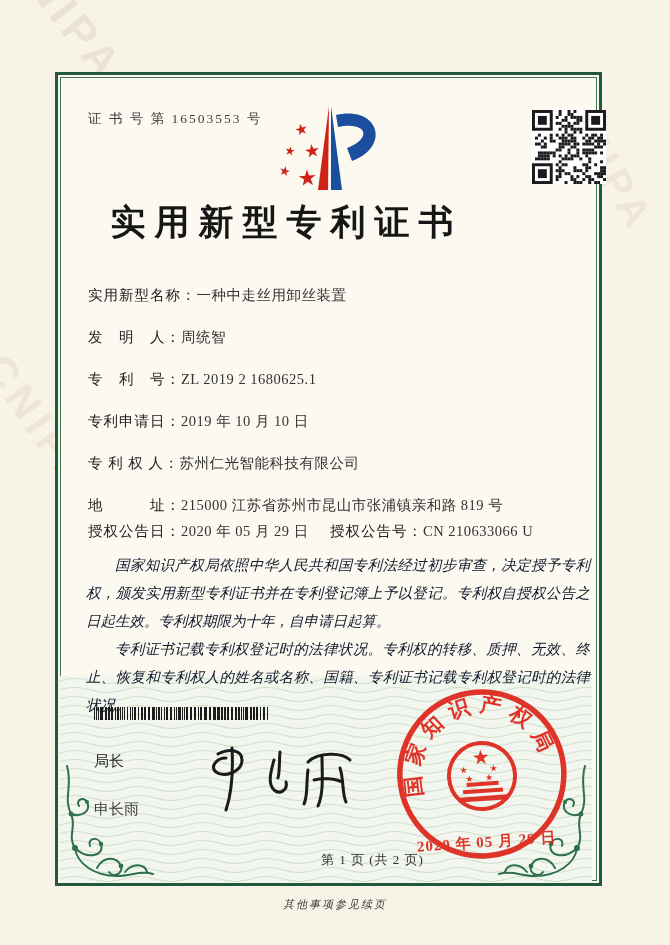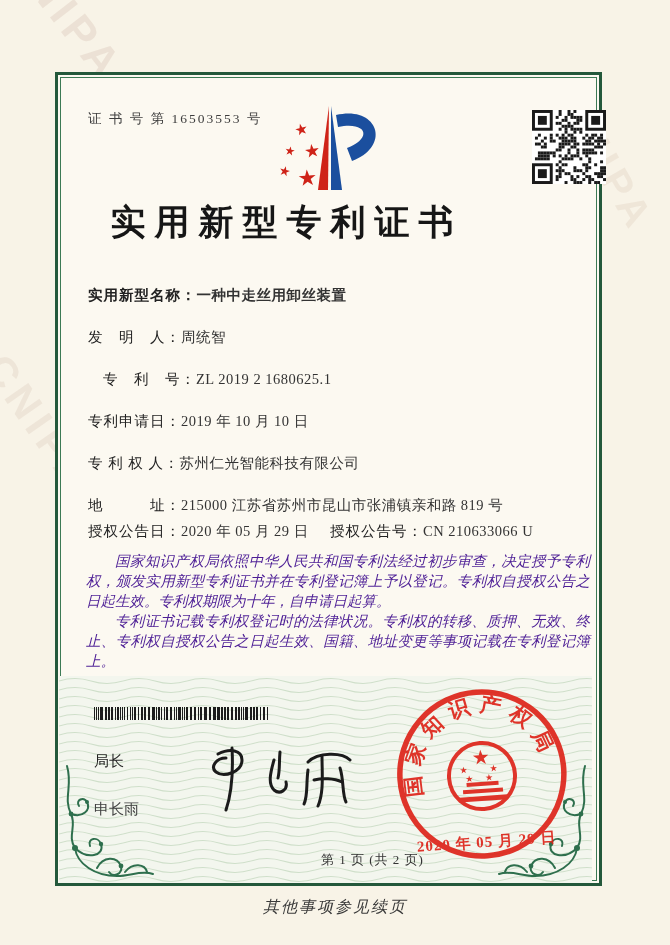--- a/index.html
+++ b/index.html
@@ -16,33 +16,33 @@
          border:1px solid #3c7a55;}
   
   .cert-no{position:absolute;left:88px;top:110px;font-size:13.5px;letter-spacing:2px;color:#3d3d3d;}
   .title{position:absolute;left:55px;top:199px;width:463px;text-align:center;
          font-size:35px;font-weight:700;letter-spacing:9px;color:#161616;}
   
   .field-row{position:absolute;left:88px;font-size:14.5px;white-space:nowrap;}
   .field-label{color:#222;letter-spacing:1px;}
   .field-value{color:#333;letter-spacing:.5px;}
   
-  .paras{position:absolute;left:86px;top:551px;width:504px;font-size:14.5px;line-height:20px;
-         font-style:italic;color:#4c1d95;text-align:justify;}
+  .paras{position:absolute;left:86px;top:551px;width:504px;font-size:14.5px;line-height:28px;
+         font-style:italic;color:#0f172a;text-align:justify;}
   .paras p{margin:0;text-indent:2em;}
   
   .signoff-title{position:absolute;left:94px;top:752px;font-size:15px;
         font-family:Liberation Serif, serif;color:#1f1f1f;}
   .signoff-name{position:absolute;left:94px;top:800px;font-size:15px;
         font-family:"Liberation Sans",sans-serif;color:#404040;}
   
   .page-num{position:absolute;left:55px;top:851px;width:547px;text-align:center;
         font-size:13px;letter-spacing:1px;color:#333;margin-left:44px;}
   .cont-note{position:absolute;left:0;top:897px;width:670px;text-align:center;
-        font-size:16px;font-style:italic;letter-spacing:2px;color:#3a3a3a;}
+        font-size:11px;font-style:italic;letter-spacing:2px;color:#3a3a3a;}
 </style>
 </head>
 <body>
 
 <div class="wm" style="left:-18px;top:-14px;font-size:44px;color:rgba(196,166,152,.22);transform:rotate(52deg);">CNIPA</div>
 <div class="wm" style="left:530px;top:140px;font-size:40px;color:rgba(205,180,160,.20);transform:rotate(60deg);">CNIPA</div>
 <div class="wm" style="left:428px;top:290px;font-size:40px;color:rgba(200,180,155,.18);transform:rotate(50deg);">CNIPA</div>
 <div class="wm" style="left:-40px;top:400px;font-size:42px;color:rgba(196,166,152,.18);transform:rotate(55deg);">CNIPA</div>
 
 <div class="frame">
@@ -310,48 +310,48 @@
     <rect x="18" y="0" width="7" height="7" fill="#1a1a1a"></rect>
     <rect x="19" y="1" width="5" height="5" fill="#ffffff"></rect>
     <rect x="20" y="2" width="3" height="3" fill="#1a1a1a"></rect>
     <rect x="0" y="18" width="7" height="7" fill="#1a1a1a"></rect>
     <rect x="1" y="19" width="5" height="5" fill="#ffffff"></rect>
     <rect x="2" y="20" width="3" height="3" fill="#1a1a1a"></rect>
   </svg>
 
 <div class="title">实用新型专利证书</div>
 
-<div class="field-row" style="top:286px;font-weight:bold;">
+<div class="field-row" style="top:286px;">
   <span class="field-label">实用新型名称：</span><span class="field-value">一种中走丝用卸丝装置</span>
 </div>
 <div class="field-row" style="top:328px;">
   <span class="field-label">发　明　人：</span><span class="field-value">周统智</span>
 </div>
-<div class="field-row" style="top:370px;margin-left:15px;">
+<div class="field-row" style="top:370px;">
   <span class="field-label">专　利　号：</span><span class="field-value">ZL 2019 2 1680625.1</span>
 </div>
 <div class="field-row" style="top:412px;">
   <span class="field-label">专利申请日：</span><span class="field-value">2019 年 10 月 10 日</span>
 </div>
 <div class="field-row" style="top:454px;">
   <span class="field-label">专 利 权 人：</span><span class="field-value">苏州仁光智能科技有限公司</span>
 </div>
 <div class="field-row" style="top:496px;text-align:center;">
   <span class="field-label">地　　　址：</span><span class="field-value">215000 江苏省苏州市昆山市张浦镇亲和路 819 号</span>
 </div>
 <div class="field-row" style="top:522px;">
   <span class="field-label">授权公告日：</span><span class="field-value">2020 年 05 月 29 日</span>
 </div>
 <div class="field-row" style="top:522px;left:330px;">
   <span class="field-label">授权公告号：</span><span class="field-value">CN 210633066 U</span>
 </div>
 
 <div class="paras">
   <p>国家知识产权局依照中华人民共和国专利法经过初步审查，决定授予专利权，颁发实用新型专利证书并在专利登记簿上予以登记。专利权自授权公告之日起生效。专利权期限为十年，自申请日起算。</p>
-  <p>专利证书记载专利权登记时的法律状况。专利权的转移、质押、无效、终止、专利权自授权公告之日起生效、国籍、地址变更等事项记载在专利登记簿上。</p>
+  <p>专利证书记载专利权登记时的法律状况。专利权的转移、质押、无效、终止、恢复和专利权人的姓名或名称、国籍、专利证书记载专利权登记时的法律状况。</p>
 </div>
 
 <svg class="abs" id="barcode" style="left:94px;top:707px;" width="176" height="13">
     <rect x="0" y="0" width="1" height="13" fill="#1c1c1c"></rect>
     <rect x="2" y="0" width="1" height="13" fill="#1c1c1c"></rect>
     <rect x="4" y="0" width="1" height="13" fill="#1c1c1c"></rect>
     <rect x="6" y="0" width="3" height="13" fill="#1c1c1c"></rect>
     <rect x="11" y="0" width="2" height="13" fill="#1c1c1c"></rect>
     <rect x="14" y="0" width="2" height="13" fill="#1c1c1c"></rect>
     <rect x="17" y="0" width="2" height="13" fill="#1c1c1c"></rect>

